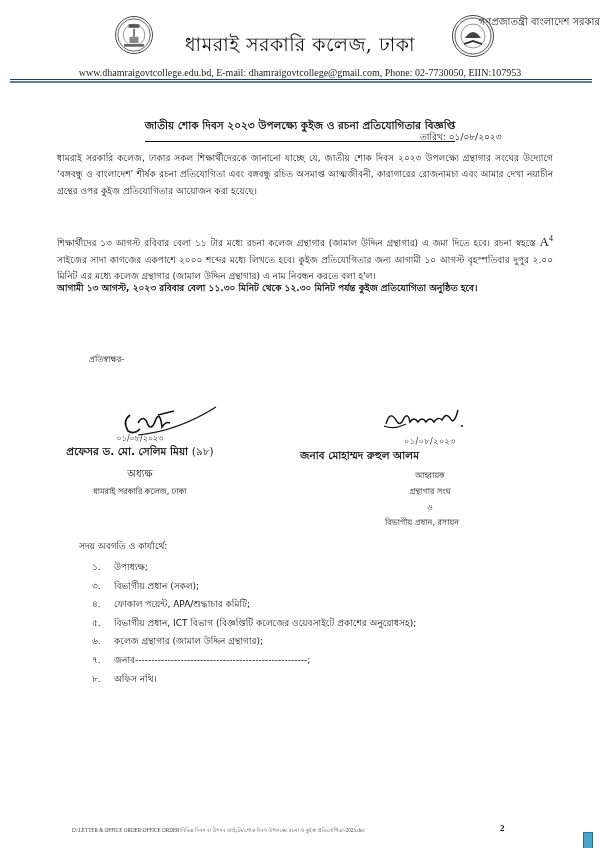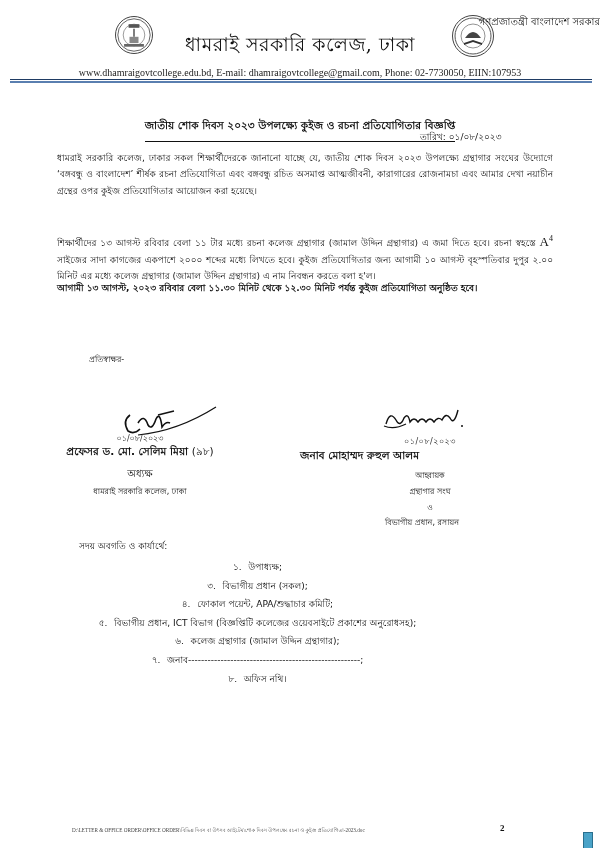--- a/index.html
+++ b/index.html
@@ -30,21 +30,21 @@
     .name1 { left:0; width:280px; top:444px; text-align:center; font-size:10.5px; font-weight:bold; }
     .name1 .n { font-weight:normal; }
     .name2 { left:300px; width:260px; top:448px; text-align:left; font-size:10.5px; font-weight:bold; }
     .role1 { left:0; width:280px; top:466px; text-align:center; font-size:10px; }
     .inst1 { left:0; width:280px; top:485px; text-align:center; font-size:8px; }
     .role2 { left:300px; width:260px; top:469px; text-align:center; font-size:8px; }
     .grp2 { left:300px; width:260px; top:485px; text-align:center; font-size:8px; }
     .and2 { left:300px; width:260px; top:502px; text-align:center; font-size:7.5px; }
     .dept2 { left:292px; width:260px; top:516px; text-align:center; font-size:8px; }
     .cc-head { left:79px; top:539px; font-size:9px; }
-    .cc-list { left:92px; top:558px; font-size:9px;text-align:center; }
+    .cc-list { left:92px; top:558px; font-size:9px; }
     .cc-item { height:18.6px; line-height:18.6px; white-space:nowrap; }
     .cc-num { display:inline-block; width:22px; }
     .footer-path { left:72px; top:827px; font-size:5.2px; font-family:"Liberation Serif", serif; color:#444; white-space:nowrap; }
     .page-num { left:500px; top:823px; font-size:9px; font-weight:bold; font-family:"Liberation Serif", serif; }
     .scroll-thumb { left:583px; top:832px; width:8px; height:16px; background:#4aa3c8; border:1px solid #2a6f8e; }
   </style>
 </head>
 <body>
 
 <div class="page">

